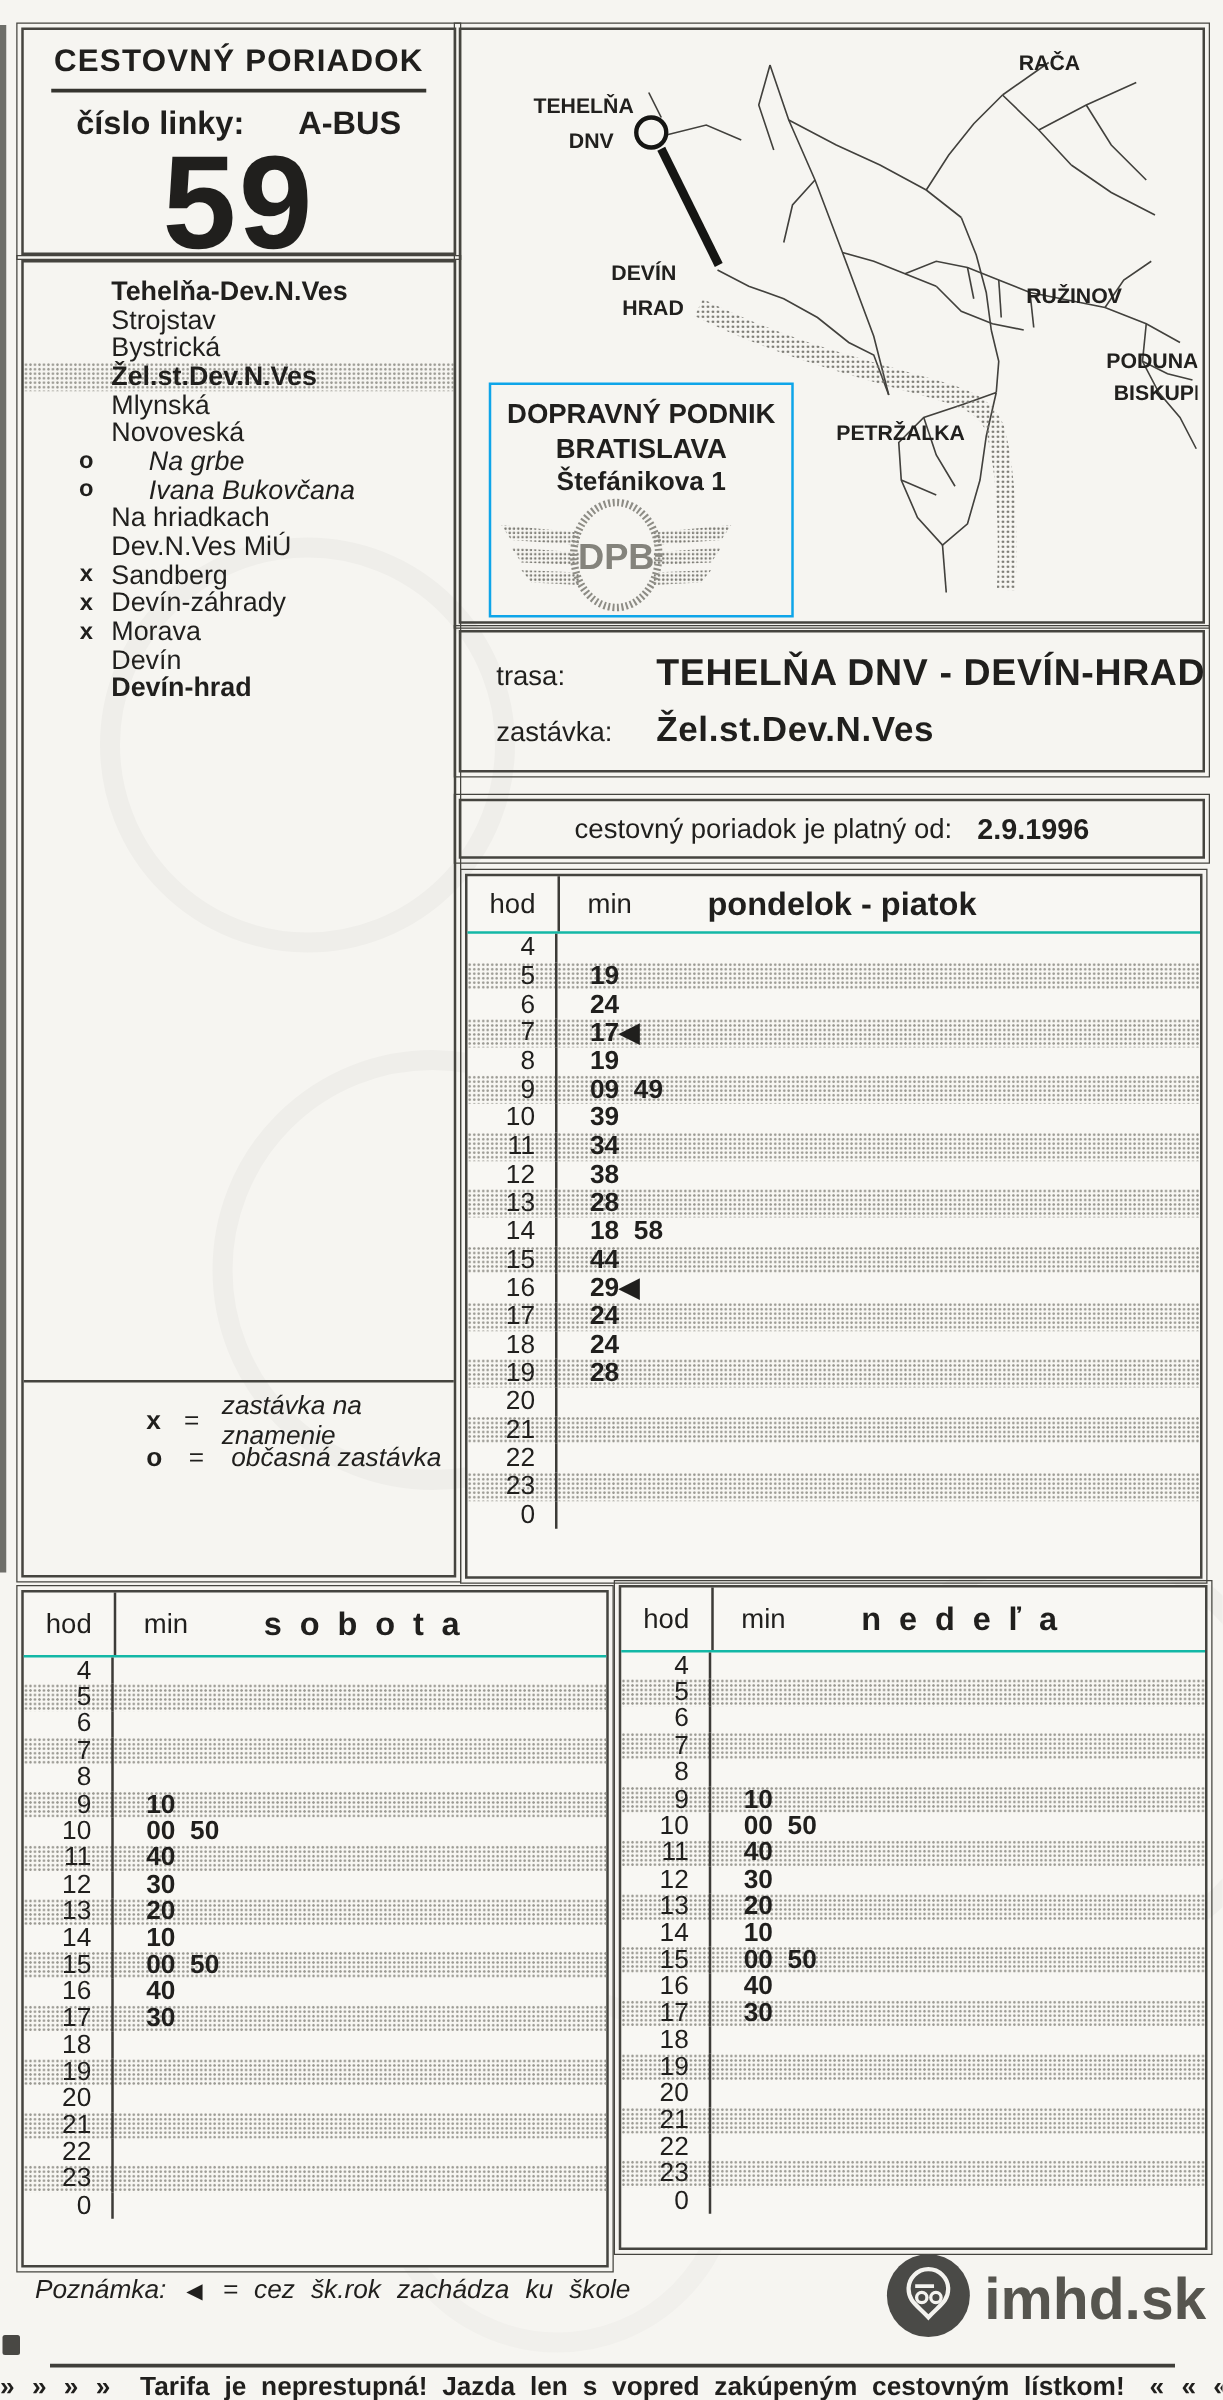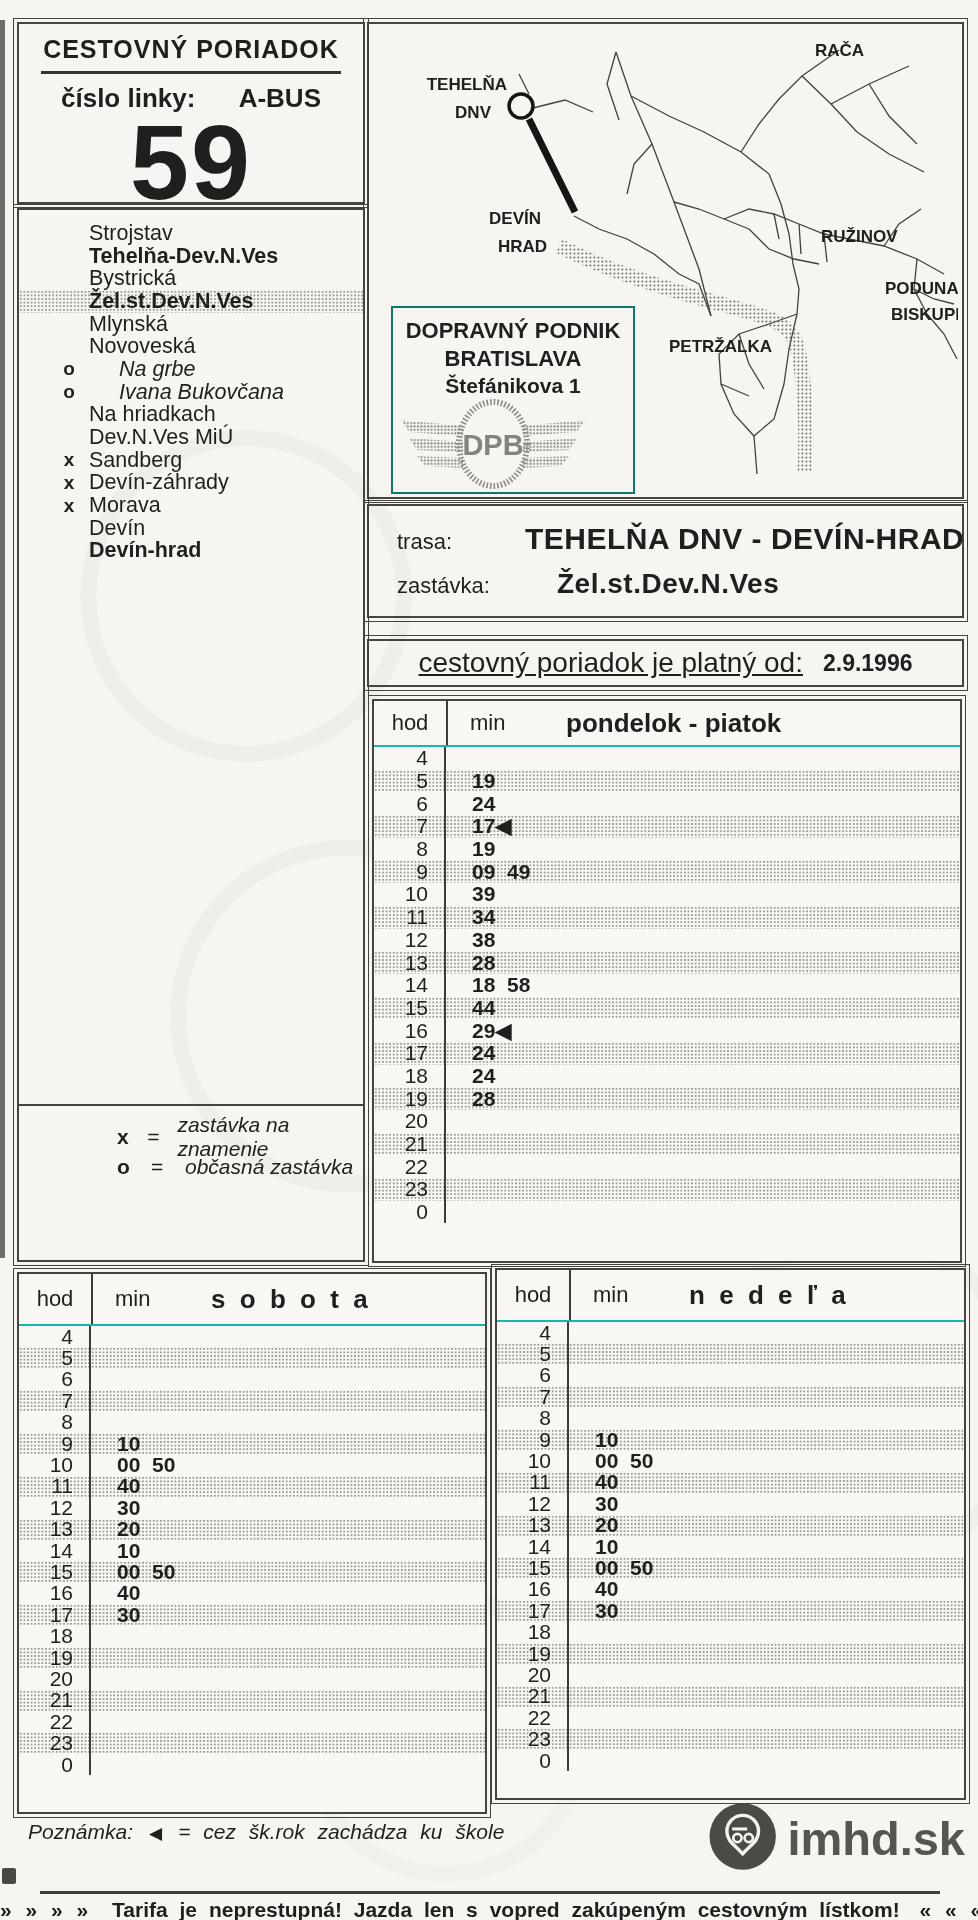--- a/index.html
+++ b/index.html
@@ -41,35 +41,35 @@
     background-size:3.6px 3.6px;
   }
   .legend{position:absolute;top:894px;left:0;right:0;border-top:2px solid #45443f;padding:16px 0 0 0;}
   .legend-row{display:flex;align-items:center;font-size:21px;padding-left:98px;height:30px;}
   .legend-sym{font-weight:bold;width:34px;}
   .legend-eq{width:34px;}
   .legend-text{font-style:italic;}
   
   .map-card{left:367px;top:22px;width:593px;height:473px;}
   .map-card svg{display:block;}
-  .company-box{position:absolute;left:22px;top:282px;width:240px;height:184px;border:2px solid #0f766e;background:#f6f5f1;text-align:center;}
+  .company-box{position:absolute;left:22px;top:282px;width:240px;height:184px;border:2px solid #0ea5e9;background:#f6f5f1;text-align:center;}
   .cb-l1{font-weight:bold;font-size:22px;padding-top:10px;}
   .cb-l2{font-weight:bold;font-size:22px;padding-top:2px;}
   .cb-l3{font-weight:bold;font-size:21px;padding-top:2px;}
   
   .route-card{left:367px;top:504px;width:593px;height:110px;}
   .route-row{display:flex;align-items:baseline;padding:0 0 0 28px;}
   .route-row.r1{margin-top:16px;}
-  .route-row.r2{margin-top:12px;gap:32px;}
+  .route-row.r2{margin-top:12px;}
   .route-label{font-size:22px;width:128px;flex:0 0 auto;}
   .route-value{font-weight:bold;font-size:30px;letter-spacing:.5px;flex:1;text-align:center;white-space:nowrap;}
   .route-value.left{text-align:left;font-size:28px;}
   
   .validity-card{left:367px;top:639px;width:593px;height:44px;display:flex;align-items:center;justify-content:center;gap:20px;}
-  .validity-label{font-size:28px;text-decoration:underline;}
+  .validity-label{font-size:22px;}
   .validity-date{font-size:23px;font-weight:bold;}
   
   .tt-card{background:#f8f7f3;}
   .tt-weekday{left:372px;top:699px;width:586px;height:560px;}
   .tt-sat{left:17px;top:1272px;width:466px;height:538px;}
   .tt-sun{left:495px;top:1268px;width:467px;height:528px;}
   .tt-head{display:flex;align-items:center;border-bottom:2px solid #14b8a6;}
   .tt-weekday .tt-head{height:44px;}
   .tt-sat .tt-head,.tt-sun .tt-head{height:50px;}
   .tt-h-hod{width:72px;text-align:center;font-size:22px;align-self:stretch;display:flex;align-items:center;justify-content:center;border-right:2px solid #3c3b37;}
@@ -108,27 +108,27 @@
   <div class="hc-rule"></div>
   <div class="hc-line">
     <span>číslo linky:</span>
     <span>A-BUS</span>
   </div>
   <div class="hc-number">59</div>
 </section>
 
 <section class="card stops-card">
   <div id="stops-list">
+      <div class="stop-row bold">
+        <span class="stop-sym"></span>
+        <span class="stop-name">Tehelňa-Dev.N.Ves</span>
+      </div>
       <div class="stop-row normal">
         <span class="stop-sym"></span>
         <span class="stop-name">Strojstav</span>
-      </div>
-      <div class="stop-row bold">
-        <span class="stop-sym"></span>
-        <span class="stop-name">Tehelňa-Dev.N.Ves</span>
       </div>
       <div class="stop-row normal">
         <span class="stop-sym"></span>
         <span class="stop-name">Bystrická</span>
       </div>
       <div class="stop-row bold highlight">
         <span class="stop-sym"></span>
         <span class="stop-name">Žel.st.Dev.N.Ves</span>
       </div>
       <div class="stop-row normal">

